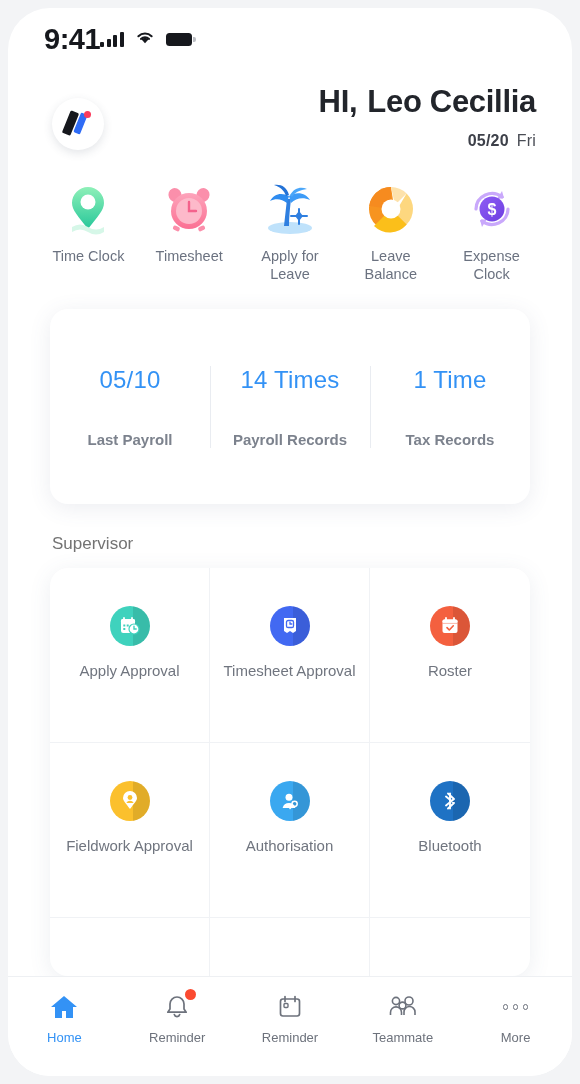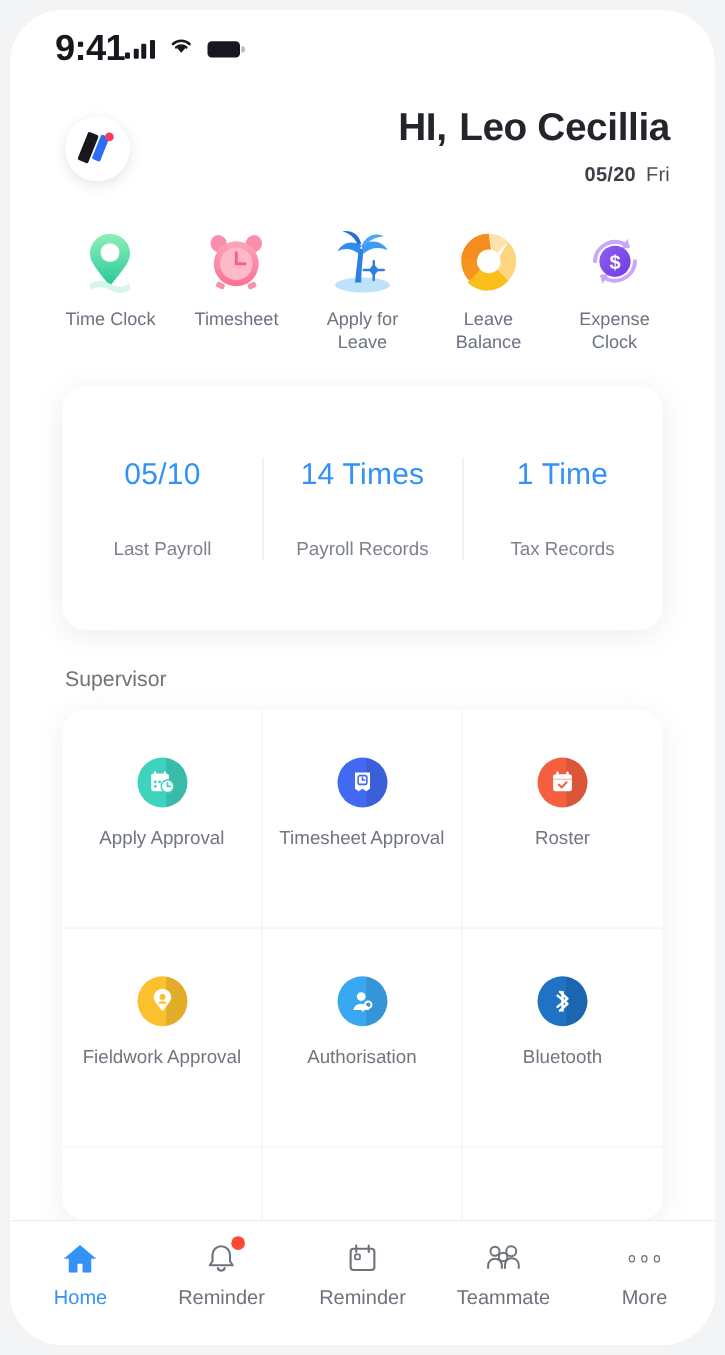--- a/index.html
+++ b/index.html
@@ -57,21 +57,21 @@
     right: -4px; top: 4px;
     width: 2.5px; height: 5px;
     background: #bcbec4; border-radius: 0 2px 2px 0;
   }
 
   
   .header {
     flex: 0 0 auto;
     padding: 14px 36px 0 44px;
     display: flex;
-    align-items: center;
+    align-items: flex-end;
     justify-content: space-between;
   }
   .logo {
     width: 52px; height: 52px;
     border-radius: 50%;
     background: #ffffff;
     box-shadow: 0 3px 10px rgba(60,70,90,.14);
     position: relative;
     flex: 0 0 52px;
     margin-top: 4px;
@@ -170,20 +170,21 @@
   }
   .stat-value {
     font-size: 24px;
     color: #3392f5;
     letter-spacing: 0.2px;
   }
   .stat-label {
     margin-top: 37px;
     font-size: 15px;
     color: #7c828d;
+    font-weight: bold;
   }
 
   
   .section-title {
     flex: 0 0 auto;
     margin: 30px 0 14px 44px;
     font-size: 17px;
     color: #737373;
   }
   .grid-card {
@@ -249,21 +250,21 @@
     align-items: center;
     cursor: pointer;
   }
   .nav-icon {
     height: 34px;
     display: flex; align-items: center; justify-content: center;
     position: relative;
   }
   .nav-label {
     margin-top: 6px;
-    font-size: 16px;
+    font-size: 13px;
     color: #6d727c;
   }
   .nav-item.active .nav-label { color: #3392f5; }
   .nav-badge {
     position: absolute;
     top: -1px; right: -5px;
     width: 11px; height: 11px;
     border-radius: 50%;
     background: #fb4a30;
   }

